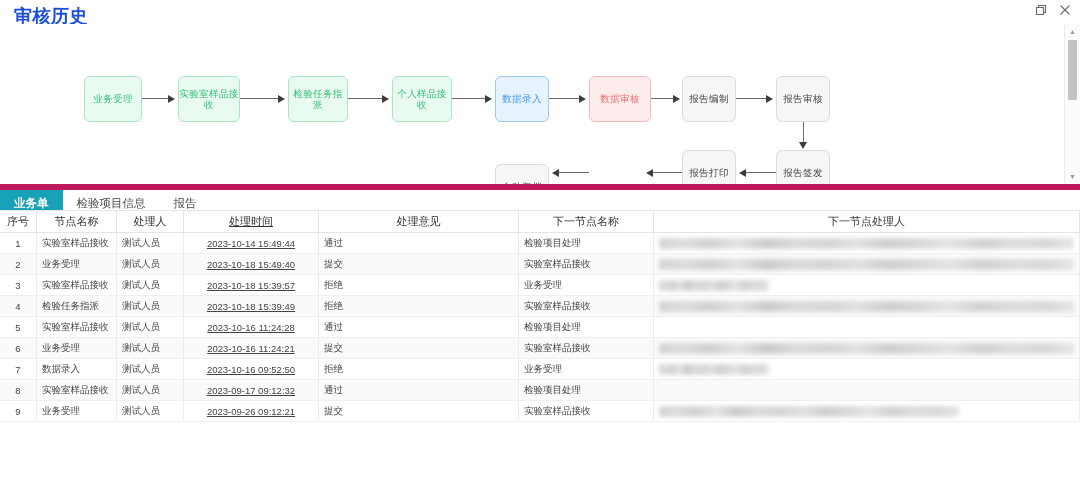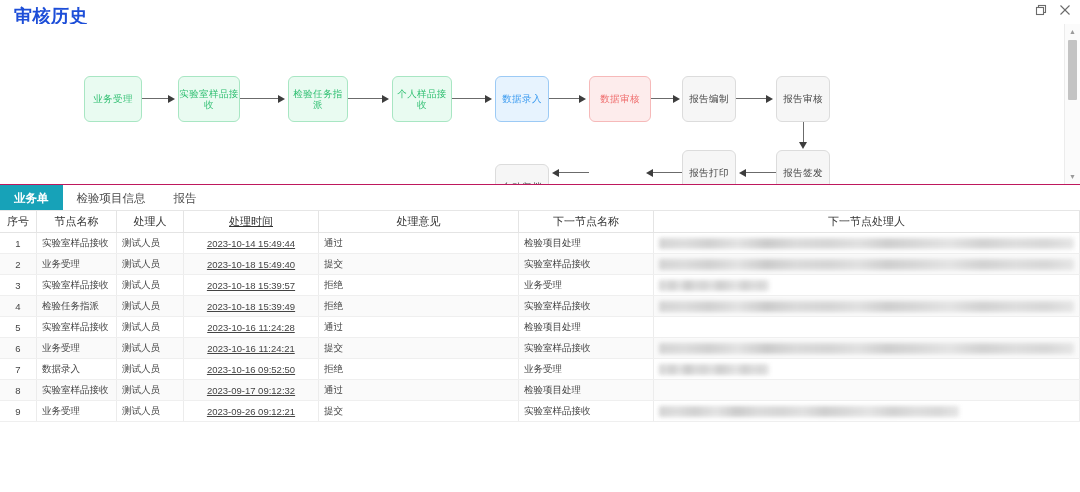--- a/index.html
+++ b/index.html
@@ -64,21 +64,21 @@
   .vscroll .arrow-btn.up{top:0;}
   .vscroll .arrow-btn.down{bottom:0;}
   .vscroll .thumb{
     position:absolute;left:3px;top:16px;width:9px;height:60px;
     background:#c3c3c3;border-radius:1px;cursor:pointer;
   }
 
   
   .tabs{
     position:absolute;left:0;top:184px;width:1080px;height:26px;
-    border-top:1px solid #be185d;
+    border-top:6px solid #be185d;
     background:#fff;display:flex;align-items:stretch;
   }
   .tab{
     display:flex;align-items:center;justify-content:center;
     padding:0 14px;font-size:11.5px;color:#4a4a4a;cursor:pointer;
     box-sizing:border-box;
   }
   .tab.active{background:#17a2b8;color:#fff;font-weight:bold;}
 
   

